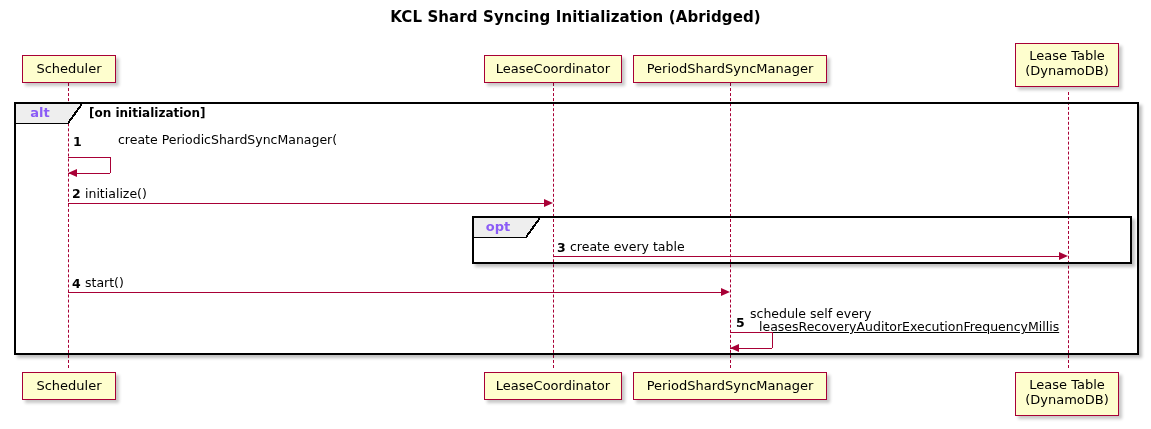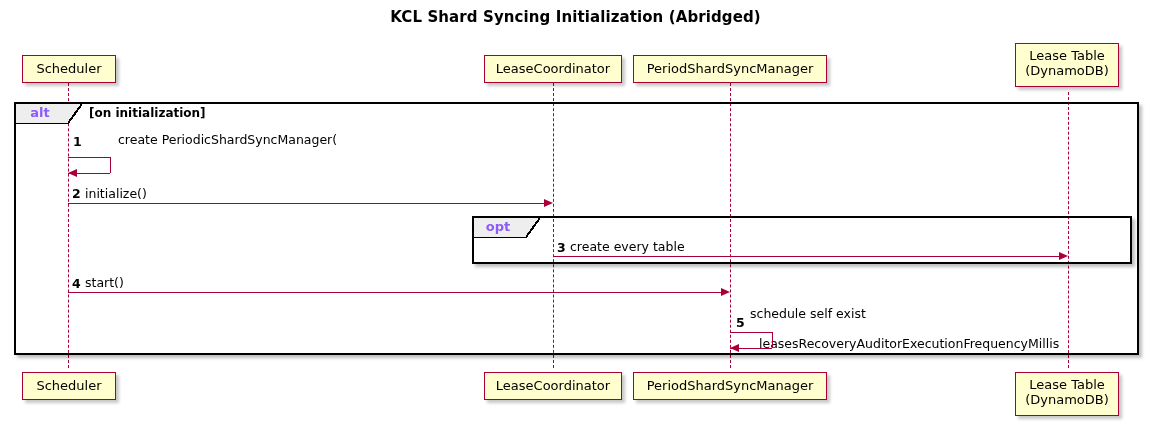--- a/index.html
+++ b/index.html
@@ -176,22 +176,22 @@
   <div class="msg-text" style="left:570px; top:240px;">create every table</div>
   <div class="msg-line" style="left:553px; top:256px; width:506px;"></div>
   <div class="arrow-right" style="left:1059px; top:251.5px;"></div>
 
   <div class="msg-num" style="left:72px; top:276px;">4</div>
   <div class="msg-text" style="left:85px; top:276px;">start()</div>
   <div class="msg-line" style="left:68px; top:292px; width:653px;"></div>
   <div class="arrow-right" style="left:721px; top:287.5px;"></div>
 
   <div class="msg-num" style="left:736px; top:315px;">5</div>
-  <div class="msg-text" style="left:750px; top:307px;">schedule self exist</div>
-  <div class="msg-text" style="left:759px; top:337px;">leasesRecoveryAuditorExecutionFrequencyMillis</div>
+  <div class="msg-text" style="left:750px; top:307px;">schedule self every</div>
+  <div class="msg-text" style="left:759px; top:320px;text-decoration:underline;">leasesRecoveryAuditorExecutionFrequencyMillis</div>
   <div class="msg-line" style="left:730px; top:332px; width:42px;"></div>
   <div class="msg-vline" style="left:772px; top:332px; height:16px;"></div>
   <div class="msg-line" style="left:730px; top:348px; width:42px;"></div>
   <div class="arrow-left" style="left:730px; top:343.5px;"></div>
 
   <div class="participant" style="left:22px; top:55px; width:94px; height:28px;">
     <span>Scheduler</span>
   </div>
   <div class="participant" style="left:484px; top:55px; width:138px; height:28px;">
     <span>LeaseCoordinator</span>

